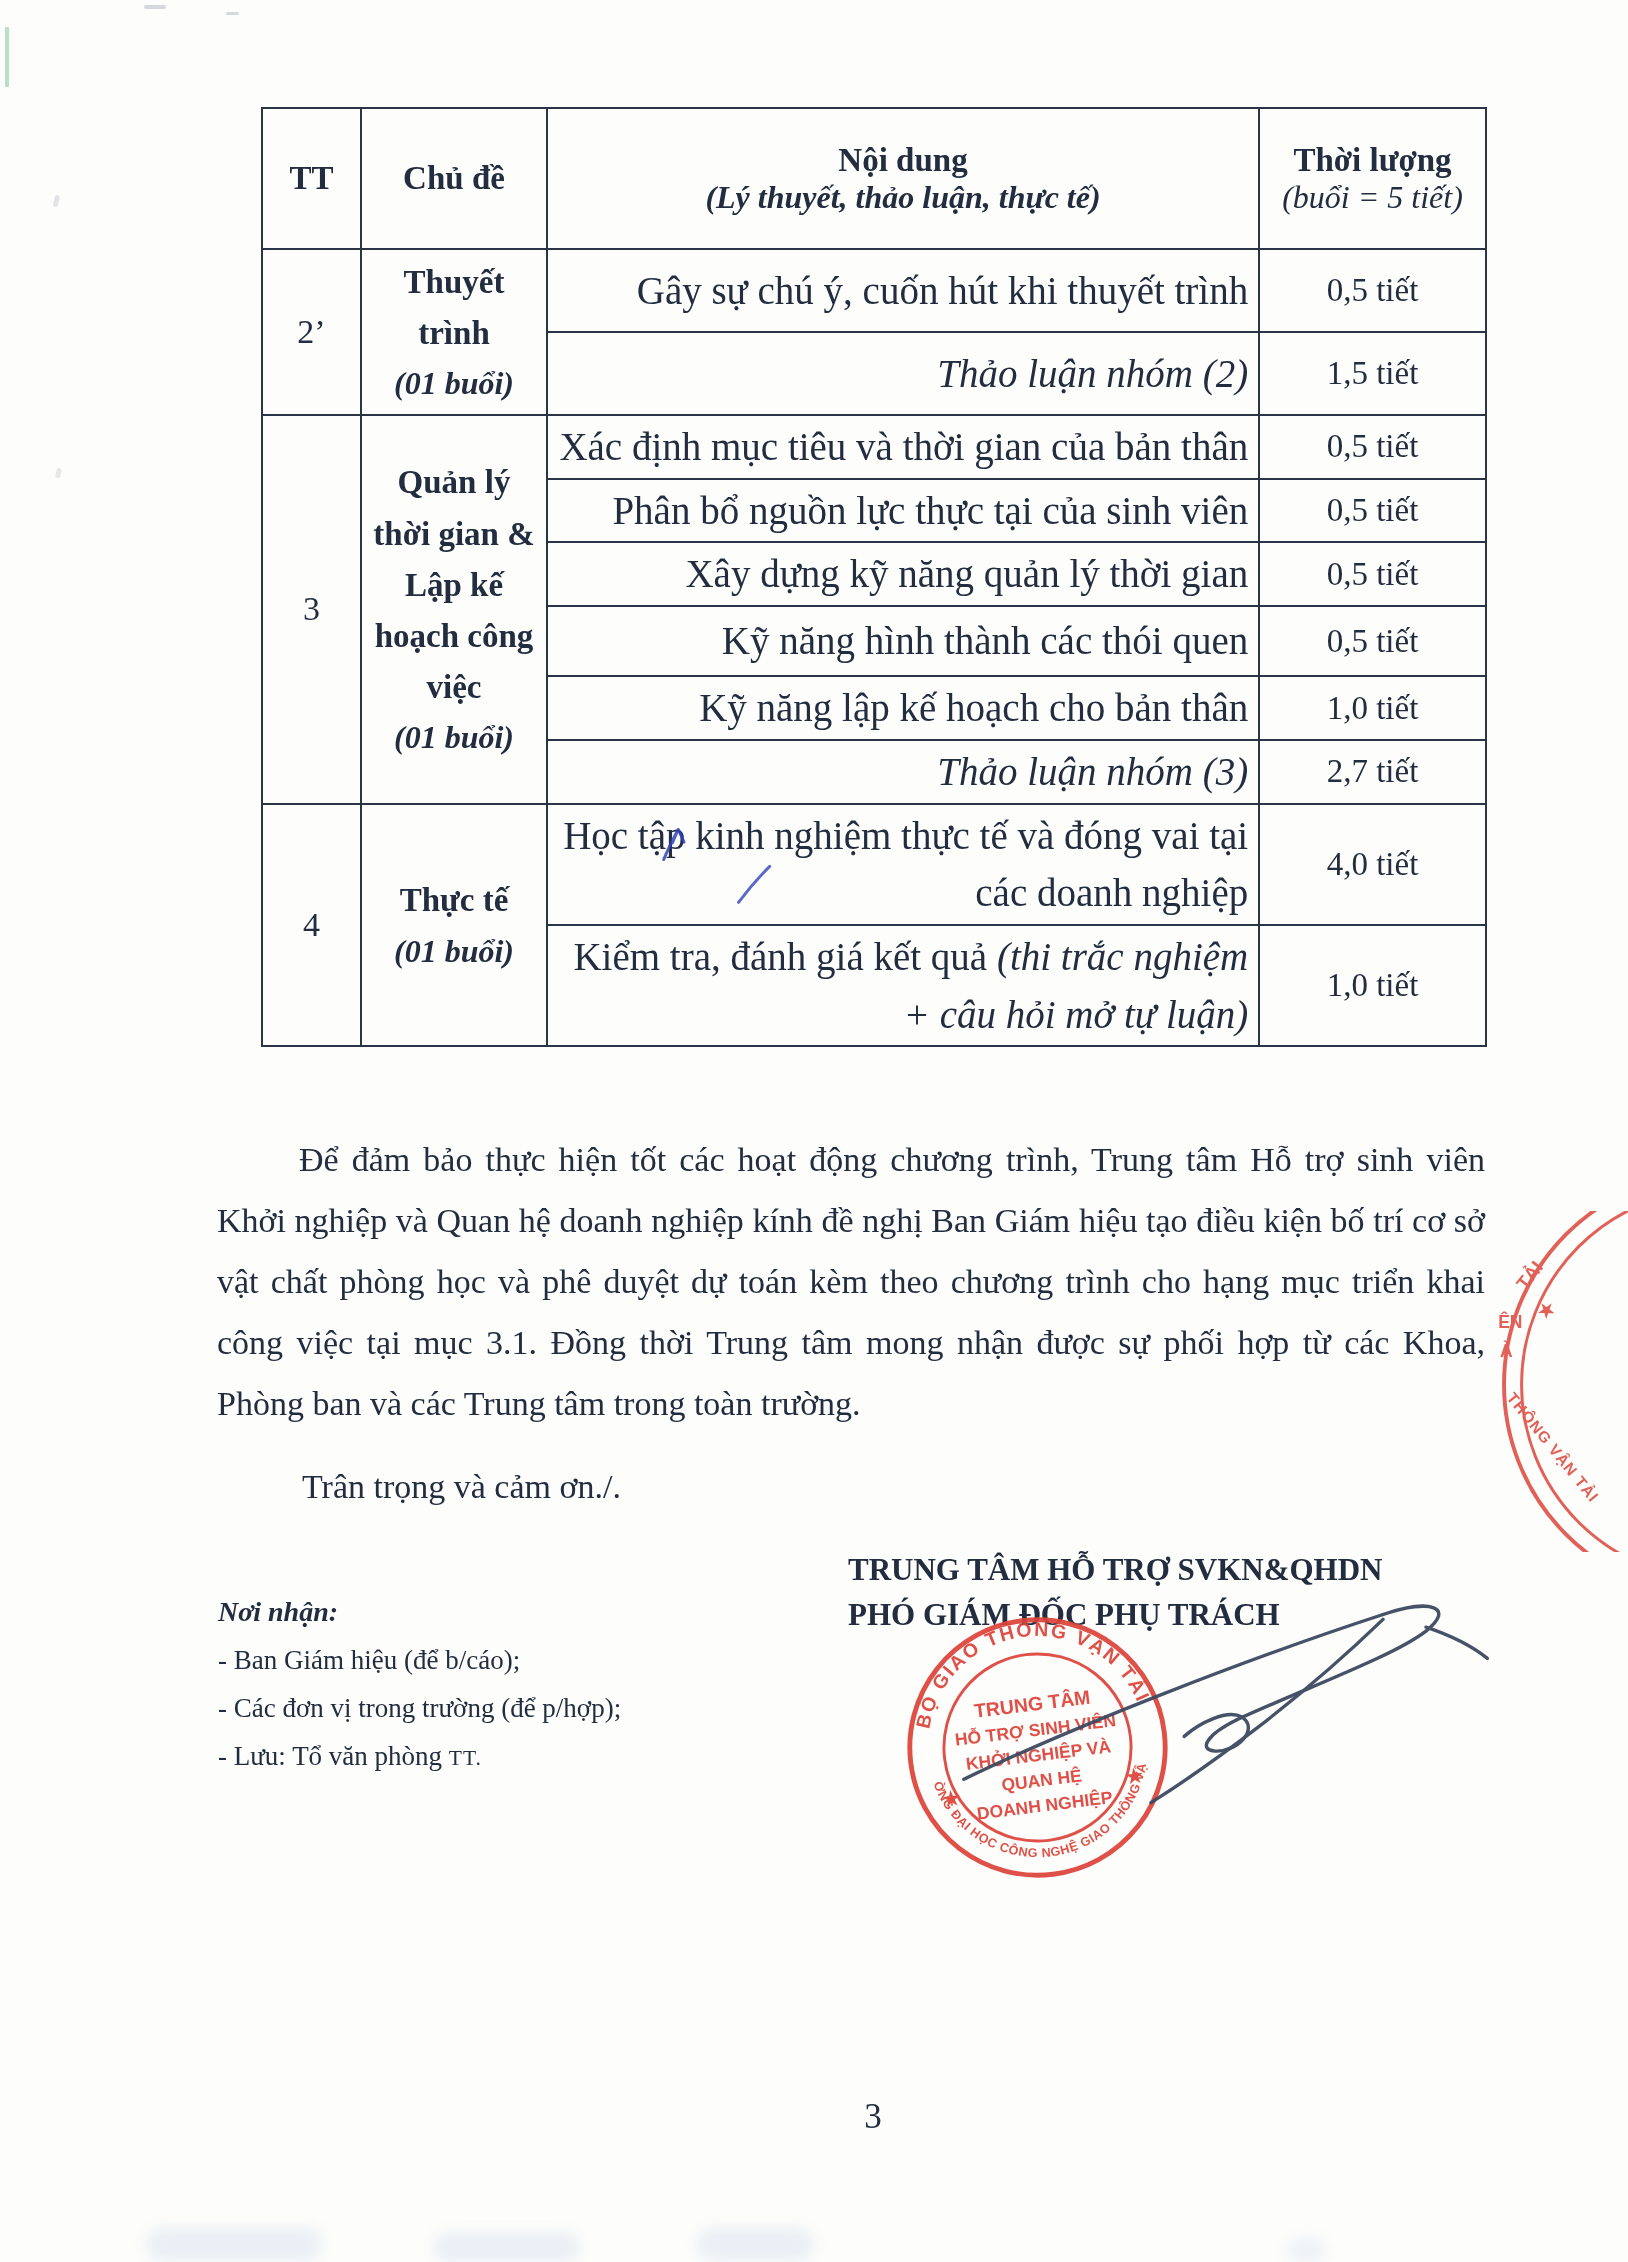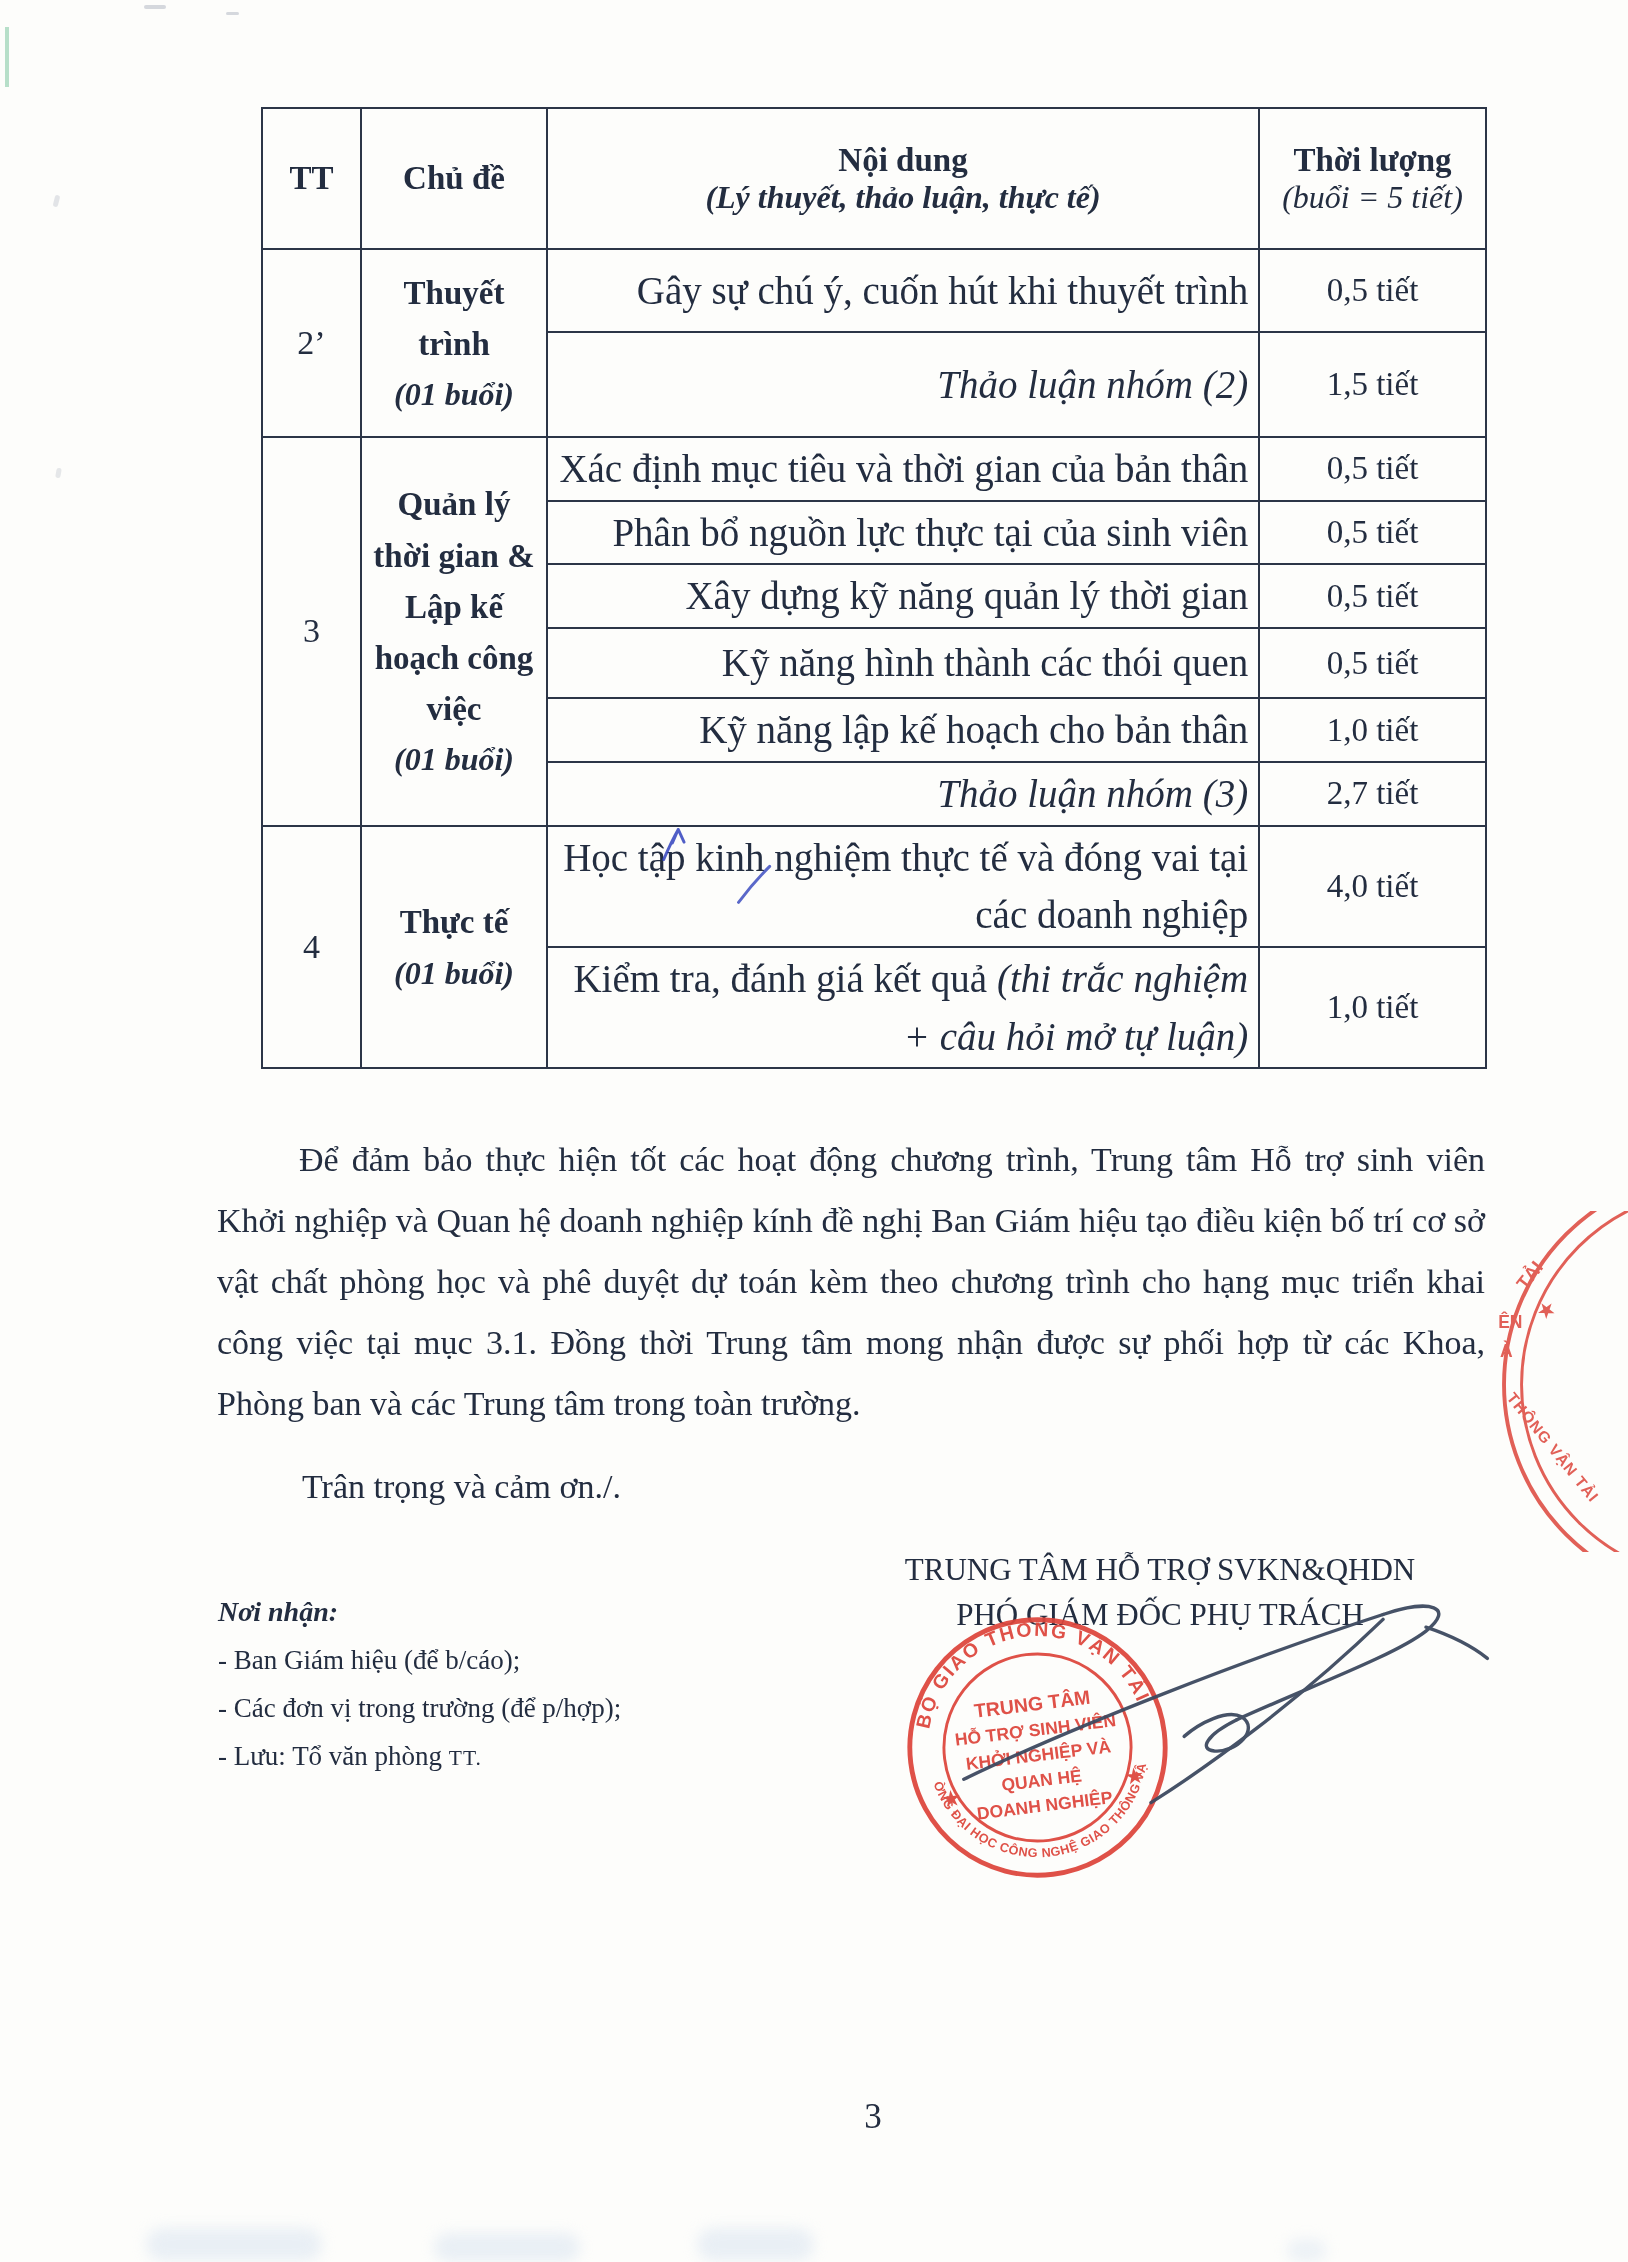--- a/index.html
+++ b/index.html
@@ -27,22 +27,22 @@
   .note{position:absolute;left:217px;top:1016px;width:1270px;font-size:33px;
         font-style:italic;line-height:59px;text-align:justify;}
   .body-par{position:absolute;left:217px;top:1129px;width:1268px;font-size:34px;
         line-height:61px;text-align:justify;text-indent:82px;}
   .closing{position:absolute;left:302px;top:1468px;font-size:34px;}
   
   .recipients{position:absolute;left:218px;top:1588px;font-size:27px;line-height:48px;}
   .recipients .title{font-weight:bold;font-style:italic;font-size:28px;}
   .small-caps{font-size:21.5px;letter-spacing:1px;}
   
-  .sig-head{position:absolute;left:848px;top:1547px;width:624px;text-align:center;
-        font-weight:normal;font-size:31px;line-height:45px;}
+  .sig-head{position:absolute;left:848px;top:1547px;width:624px;
+        font-weight:bold;font-size:31px;line-height:45px;}
   .signer-name{position:absolute;left:917px;top:1826px;width:488px;text-align:center;
         font-weight:bold;font-size:35px;}
   .stamp-svg{position:absolute;left:903px;top:1613px;opacity:.93;}
   .sign-svg{position:absolute;left:956px;top:1551px;}
   .edge-stamp-svg{position:absolute;left:1494px;top:1211px;opacity:.85;}
   .pen-svg{position:absolute;left:634px;top:809px;}
   
   .page-number{position:absolute;left:839px;top:2097px;width:68px;text-align:center;font-size:35px;}
   .artifact{position:absolute;background:#c7cbd3;border-radius:2.9px;opacity:.75;}
   .green-line{position:absolute;left:4.9px;top:27px;width:3.9px;height:60px;background:#a5d7bd;opacity:.8;}
@@ -82,21 +82,21 @@
 
     <tr style="height:83px">
       <td class="tt-cell" rowspan="2">2’</td>
       <td class="topic-cell" rowspan="2">
         <div class="topic-name">Thuyết trình</div>
         <div class="topic-buoi">(01 buổi)</div>
       </td>
       <td class="content-cell">Gây sự chú ý, cuốn hút khi thuyết trình</td>
       <td class="dur-cell">0,5 tiết</td>
     </tr>
-    <tr style="height:105px">
+    <tr style="height:83px">
       <td class="content-cell it">Thảo luận nhóm (2)</td>
       <td class="dur-cell">1,5 tiết</td>
     </tr>
 
     <tr style="height:63px">
       <td class="tt-cell" rowspan="6">3</td>
       <td class="topic-cell" rowspan="6">
         <div class="topic-name">Quản lý thời gian &amp; Lập kế hoạch công việc</div>
         <div class="topic-buoi">(01 buổi)</div>
       </td>

